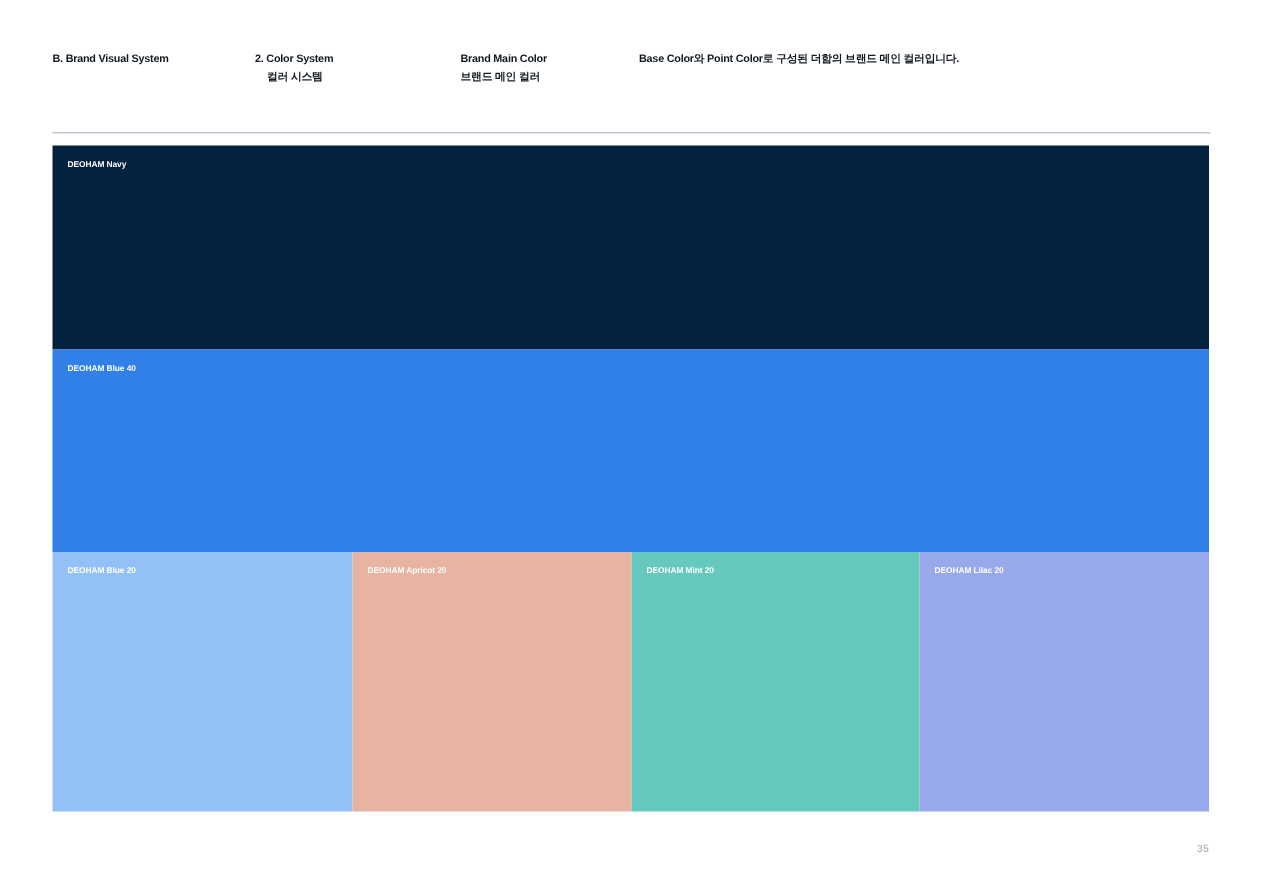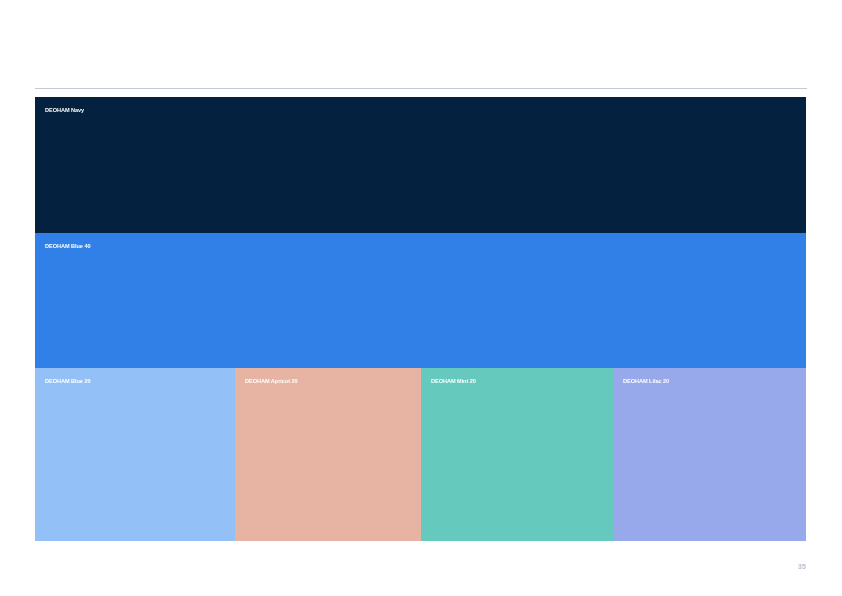--- a/index.html
+++ b/index.html
@@ -103,20 +103,41 @@
     font-weight: bold;
     color: #b9bfc8;
     letter-spacing: 0.02em;
   }
 </style>
 </head>
 <body>
 
 <div class="slide">
 
+  <div class="header">
+
+    <div class="hdr-col hdr-col-0">
+      <div class="hdr-line">B. Brand Visual System</div>
+    </div>
+
+    <div class="hdr-col hdr-col-1">
+      <div class="hdr-line">2. Color System</div>
+      <div class="hdr-line sub">컬러 시스템</div>
+    </div>
+
+    <div class="hdr-col hdr-col-2">
+      <div class="hdr-line">Brand Main Color</div>
+      <div class="hdr-line sub">브랜드 메인 컬러</div>
+    </div>
+
+    <div class="hdr-col hdr-col-3">
+      <div class="hdr-line">Base Color와 Point Color로 구성된 더함의 브랜드 메인 컬러입니다.</div>
+    </div>
+
+  </div>
 
   <div class="divider"></div>
 
   <div class="palette">
 
     <div class="swatch sw-navy" style="background:#04223f">
       <span class="swatch-label">DEOHAM Navy</span>
     </div>
 
     <div class="swatch sw-blue40" style="background:#3080e8">

